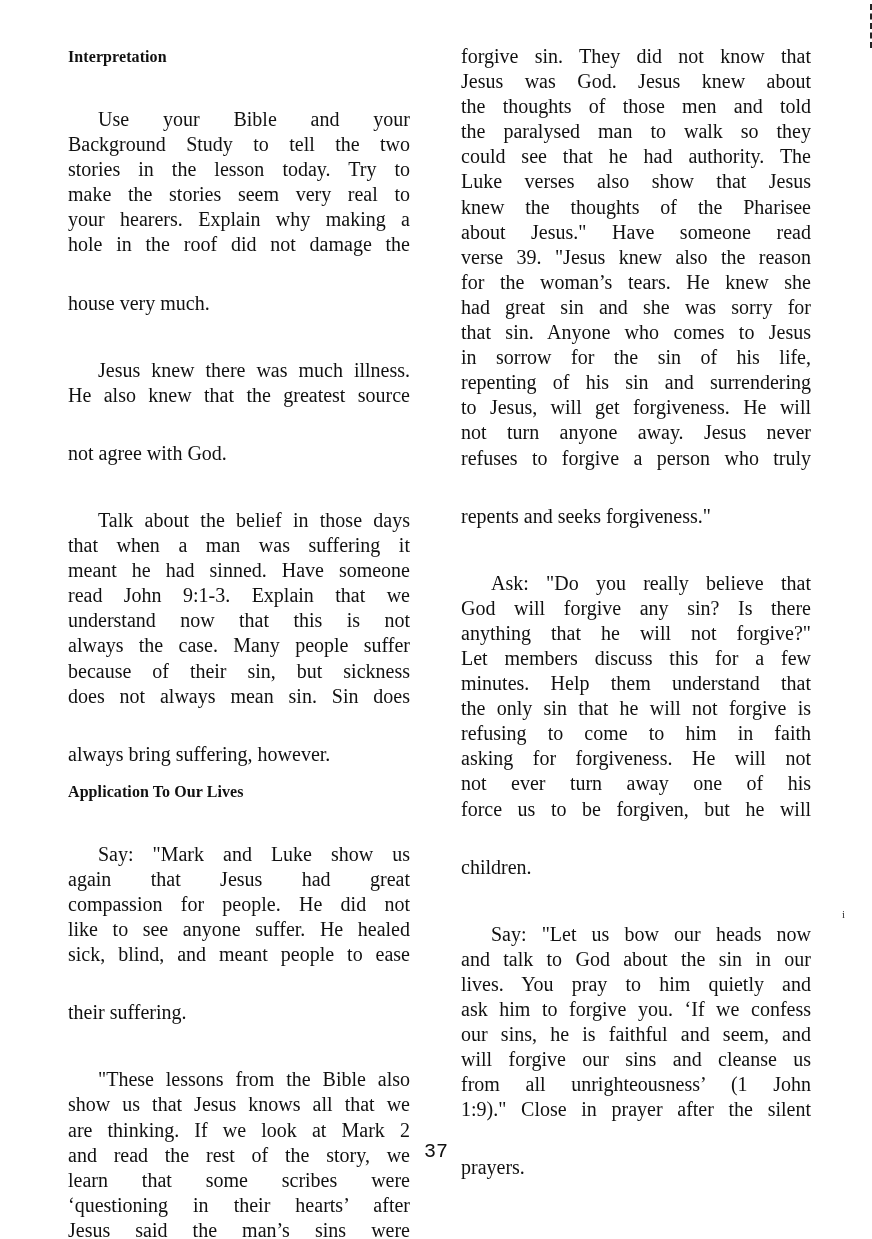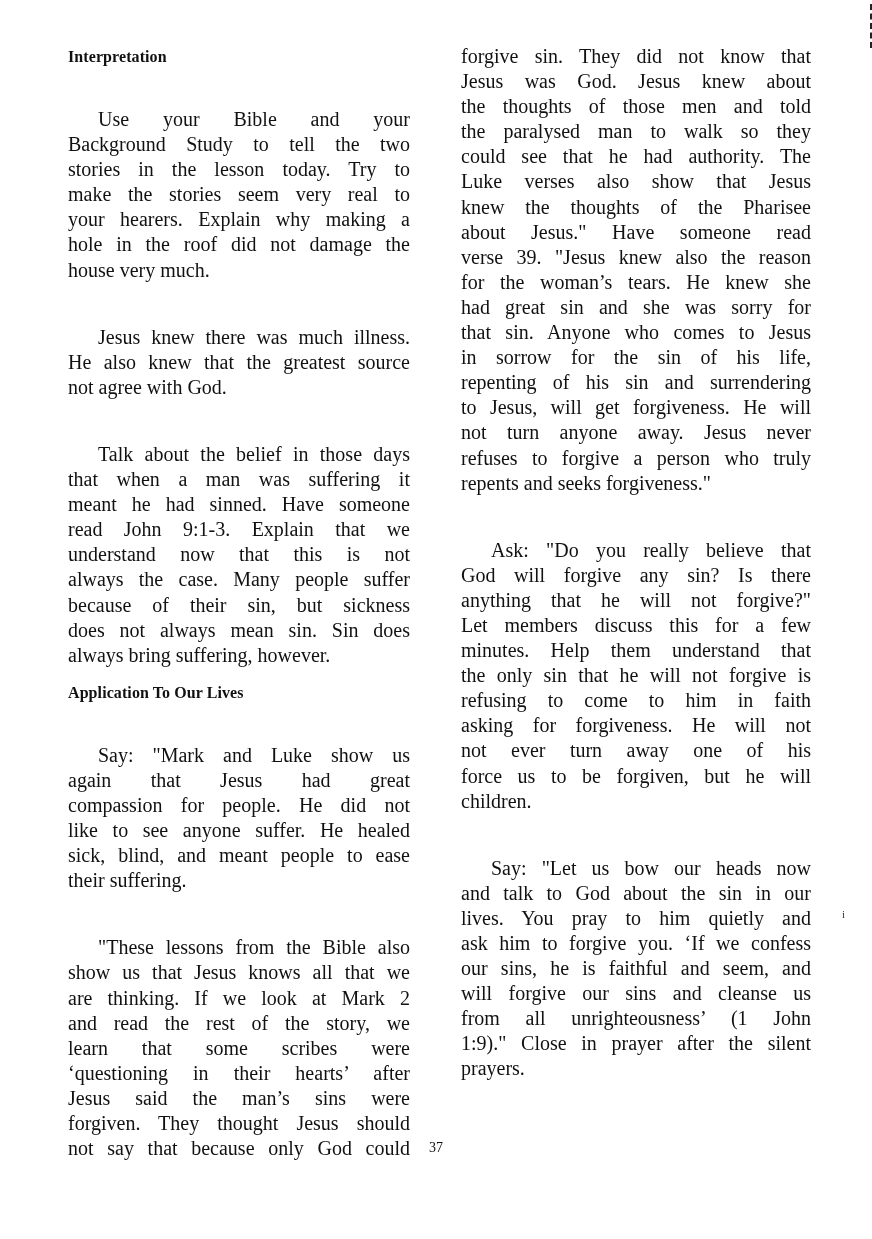--- a/index.html
+++ b/index.html
@@ -12,27 +12,27 @@
   .col.right { left: 461px; width: 350px; }
   .heading {
     font-weight: bold; font-size: 17px; line-height: 25px; margin: 0; letter-spacing: 0.1px;
     transform: scaleX(0.94); transform-origin: left;
   }
   .para { margin: 0; font-size: 20px; line-height: 25.1px; }
   .line {
     display: block; text-align: justify; text-align-last: justify; white-space: nowrap;
     height: 25.1px; overflow: visible;
   }
-  .line.last { text-align-last: left; }
+  .line.last { text-align-last: left; margin-top: 33px; }
   .line.indent { padding-left: 30px; margin-top: 30px; }
   .gap { height: 12px; }
   .gap-s { height: 8px; }
   .page-number {
     position: absolute; top: 1140px; left: 0; width: 872px; text-align: center;
-    font-size: 14px; color: #111;
+    font-size: 20px; color: #111; font-family: Liberation Mono, monospace;
   }
   .edge-mark {
     position: absolute; right: 0; top: 4px; width: 2px; height: 44px;
     border-right: 2px dashed #222;
   }
   .speck { position: absolute; font-size: 11px; color: #333; }
 </style>
 </head>
 <body>
 

